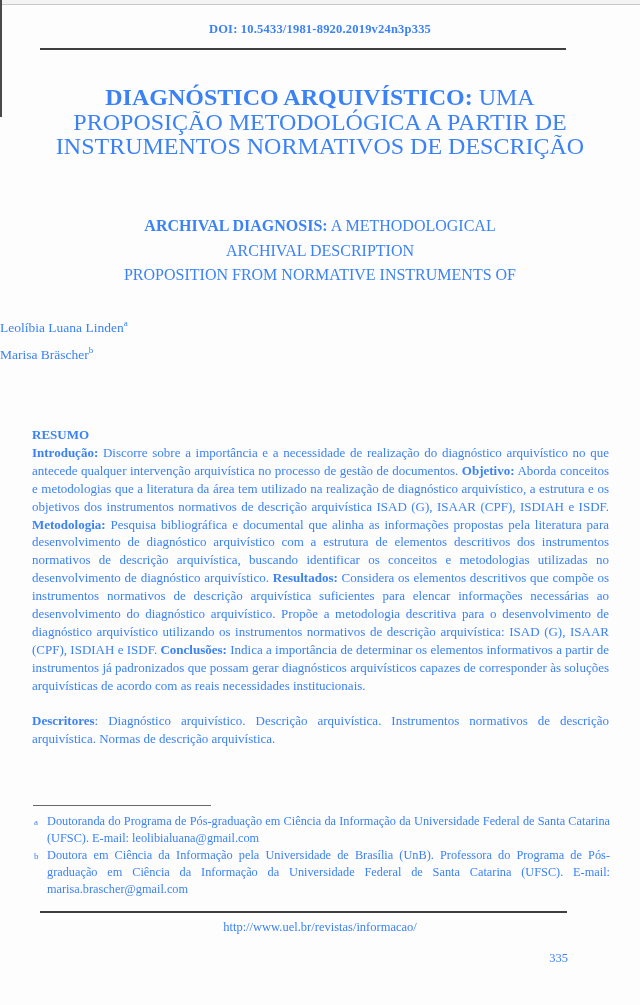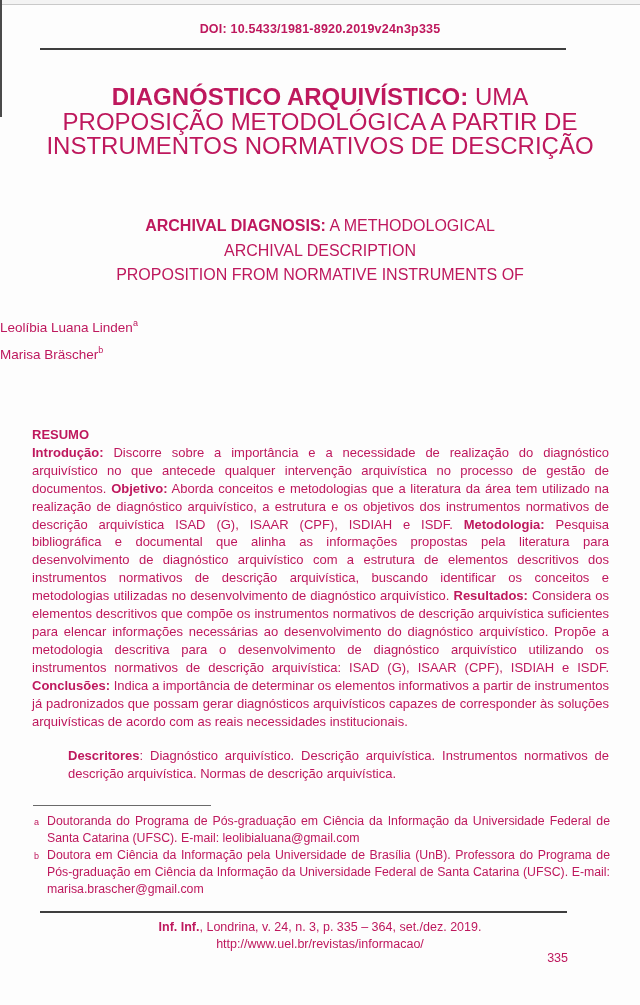--- a/index.html
+++ b/index.html
@@ -1,39 +1,39 @@
 <!DOCTYPE html>
 <html><head>
 <meta charset="utf-8">
 <style>
   html,body { margin:0; padding:0; background:#ffffff; }
   .page {
     position:relative; width:640px; height:1005px; margin:0 auto;
     background:#fdfdfd; overflow:hidden;
-    font-family:Liberation Sans, sans-serif;
-    color:#be185d;
+    font-family:Liberation Serif, serif;
+    color:#3b82f6;
   }
   
   .scan-top-band { position:absolute; top:0; left:0; right:0; height:4px; background:#f3f3f3; border-bottom:1px solid #c9c9c9; }
   .scan-left-mark { position:absolute; top:0; left:0; width:2px; height:117px; background:#4a4a4a; }
 
   .doi { position:absolute; top:22px; left:0; right:0; text-align:center; font-weight:bold; font-size:12.5px; letter-spacing:0.2px; }
   .rule-top { position:absolute; top:48px; left:40px; width:526px; height:2px; background:#3e3e3e; }
 
   .title-pt { position:absolute; top:85px; left:30px; right:30px; text-align:center; font-size:24px; line-height:24.5px; }
   .title-en { position:absolute; top:214px; left:30px; right:30px; text-align:center; font-size:16px; line-height:24.5px; }
   .b { font-weight:bold; }
 
   .authors { position:absolute; top:312px; left:0; right:81px; text-align:left; font-size:13.5px; line-height:23.5px; }
   .author-sup { font-size:9px; vertical-align:super; }
 
   .abstract-block { position:absolute; top:398px; left:32px; width:577px; font-size:13px; line-height:17.9px; }
   .abstract-heading { font-weight:bold;margin-top:28px; }
   .abstract-text { text-align:justify; }
-  .descriptors { margin-top:17px; text-align:justify;margin-left:36px; }
+  .descriptors { margin-top:17px; text-align:justify; }
 
   .fn-rule { position:absolute; top:805px; left:33px; width:178px; height:1px; background:#6a6a6a; }
   .footnotes { position:absolute; top:813px; left:32px; width:578px; font-size:12.3px; line-height:17px; }
   .footnote { position:relative; padding-left:15px; text-align:justify; }
   .fn-marker { position:absolute; left:2px; top:1px; font-size:9px; }
 
   .rule-bottom { position:absolute; top:911px; left:40px; width:527px; height:2px; background:#3e3e3e; }
   .footer { position:absolute; top:919px; left:0; right:0; text-align:center; font-size:12.5px; line-height:16.5px; }
   .page-number { position:absolute; top:951px; right:72px; font-size:12.5px;text-align:right; }
 </style>
@@ -78,19 +78,18 @@
       <span class="fn-marker">a</span><span>Doutoranda do Programa de Pós-graduação em Ciência da Informação da Universidade Federal de Santa Catarina (UFSC). E-mail: leolibialuana@gmail.com</span>
     </div>
     <div class="footnote">
       <span class="fn-marker">b</span><span>Doutora em Ciência da Informação pela Universidade de Brasília (UnB). Professora do Programa de Pós-graduação em Ciência da Informação da Universidade Federal de Santa Catarina (UFSC). E-mail: marisa.brascher@gmail.com</span>
     </div>
   </div>
 
   <div class="rule-bottom"></div>
 
   <div class="footer">
-    <div><span class="b">Inf. Inf.</span><span>, Londrina, v. 24, n. 3, p. 335 – 364, set./dez. 2019.</span></div>
     <div>http://www.uel.br/revistas/informacao/</div>
   </div>
 
   <div class="page-number">335</div>
 
 </div>
 
 </body></html>

